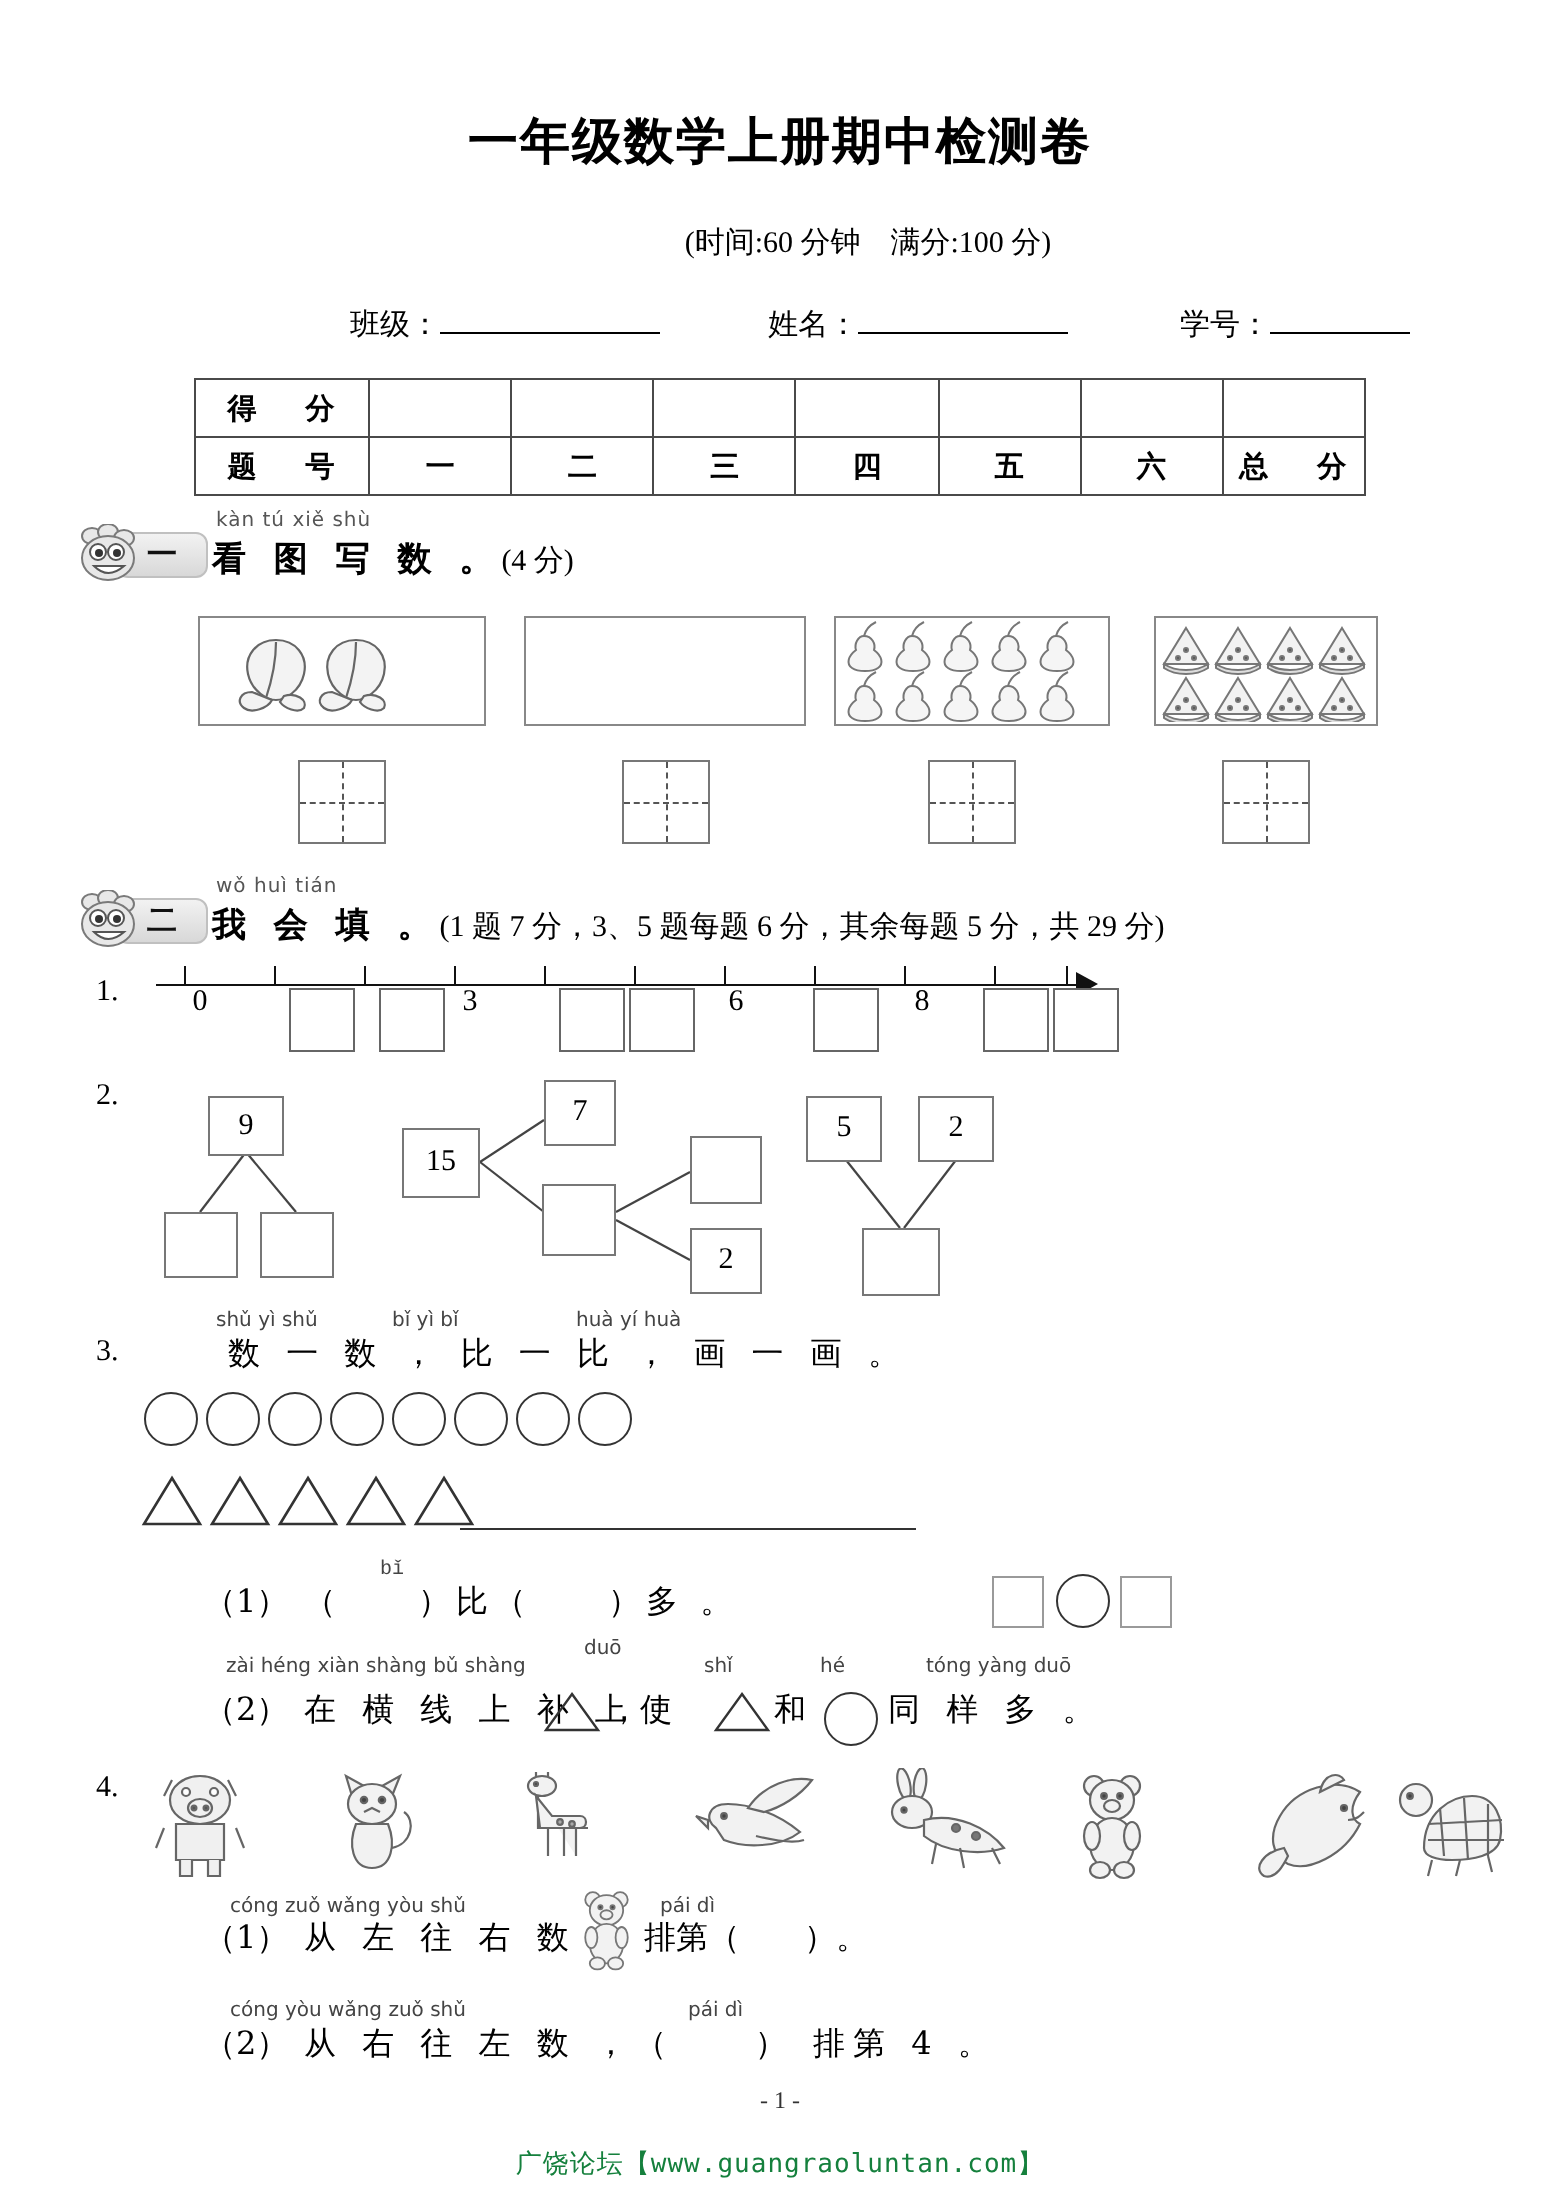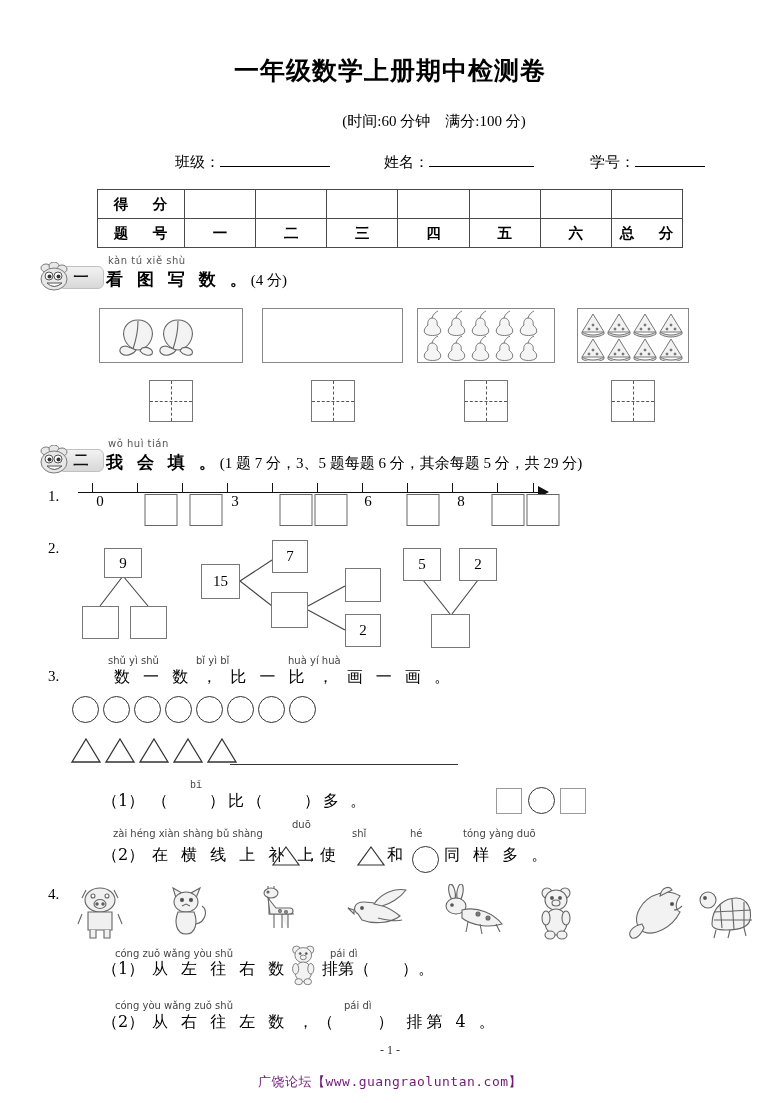--- a/index.html
+++ b/index.html
@@ -306,21 +306,21 @@
     text-align: center;
     font-size: 12px;
     color: #333;
     font-family: "Liberation Serif", serif;
   }
   .watermark {
     position: absolute;
     top: 1073px; left: 0; width: 780px;
     text-align: center;
     font-size: 13px;
-    color: #701a75;
+    color: #15803d;
     font-family: "DejaVu Sans Mono", "Liberation Mono", monospace;
     letter-spacing: 0.5px;
   }
   .wm-cn { font-family: "DejaVu Sans", "Liberation Sans", sans-serif; }
 </style>
 </head>
 <body>
 
 <div class="page">
 

